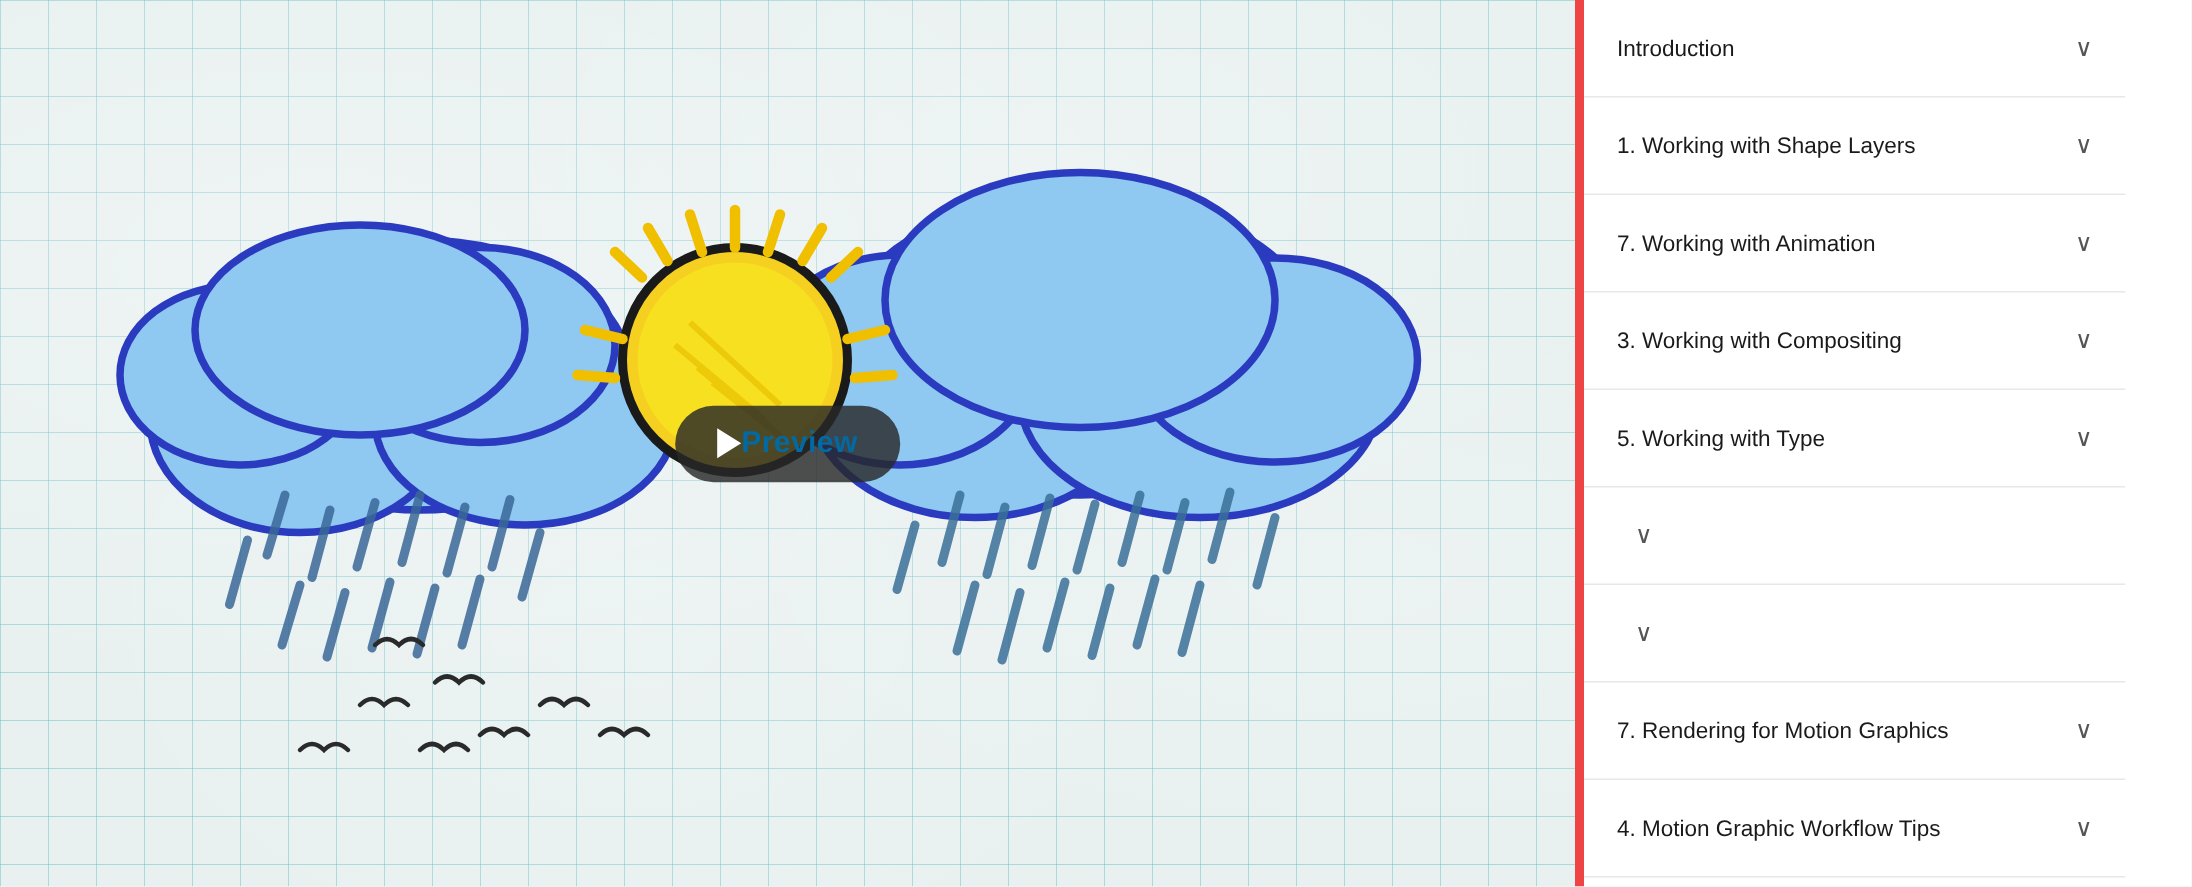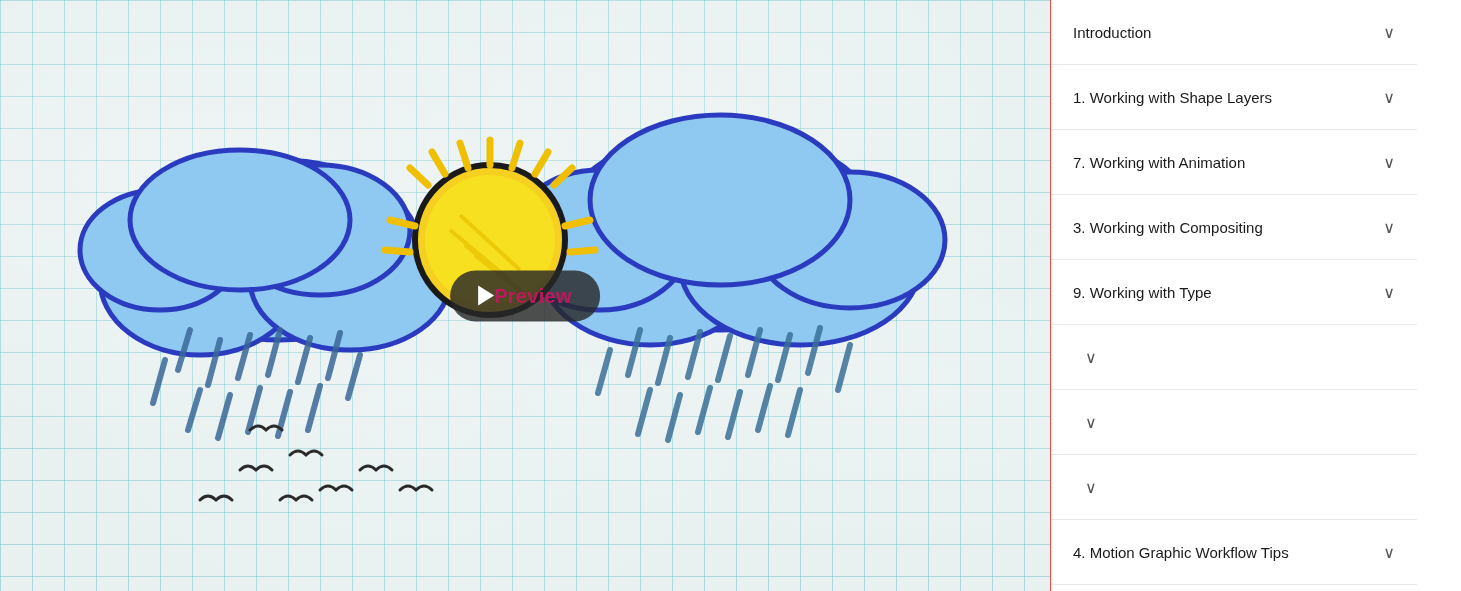--- a/index.html
+++ b/index.html
@@ -58,21 +58,21 @@
       height: 100%;
     }
 
     
     .preview-btn {
       position: absolute;
       top: 50%;
       left: 50%;
       transform: translate(-50%, -50%);
       background: rgba(40, 40, 40, 0.82);
-      color: #be185d;
+      color: #0369a1;
       border: none;
       border-radius: 50px;
       padding: 14px 28px;
       font-size: 20px;
       font-weight: 600;
       cursor: pointer;
       display: flex;
       align-items: center;
       gap: 0;
       letter-spacing: 0.3px;
@@ -86,21 +86,21 @@
       border-left: 16px solid #ffffff;
       display: inline-block;
     }
 
     
     .outline-panel {
       width: 367px;
       height: 591px;
       flex-shrink: 0;
       background: #ffffff;
-      border-left: 1px solid #ef4444;
+      border-left: 6px solid #ef4444;
       overflow-y: auto;
     }
 
     .outline-item {
       display: flex;
       align-items: center;
       justify-content: space-between;
       padding: 20px 22px;
       border-bottom: 1px solid #e8e8e8;
       cursor: pointer;
@@ -250,29 +250,30 @@
     </div>
     <div class="outline-item">
       <span class="outline-item-label">7. Working with Animation</span>
       <span class="chevron-icon">∨</span>
     </div>
     <div class="outline-item">
       <span class="outline-item-label">3. Working with Compositing</span>
       <span class="chevron-icon">∨</span>
     </div>
     <div class="outline-item">
-      <span class="outline-item-label">9. Working with Type</span>
-      <span class="chevron-icon">∨</span>
-    </div>
-    <div class="outline-item">
-      <span class="chevron-icon">∨</span>
-    </div>
-    <div class="outline-item">
-      <span class="chevron-icon">∨</span>
-    </div>
-    <div class="outline-item">
+      <span class="outline-item-label">5. Working with Type</span>
+      <span class="chevron-icon">∨</span>
+    </div>
+    <div class="outline-item">
+      <span class="chevron-icon">∨</span>
+    </div>
+    <div class="outline-item">
+      <span class="chevron-icon">∨</span>
+    </div>
+    <div class="outline-item">
+      <span class="outline-item-label">7. Rendering for Motion Graphics</span>
       <span class="chevron-icon">∨</span>
     </div>
     <div class="outline-item">
       <span class="outline-item-label">4. Motion Graphic Workflow Tips</span>
       <span class="chevron-icon">∨</span>
     </div>
   </div>
 
 </body></html>

